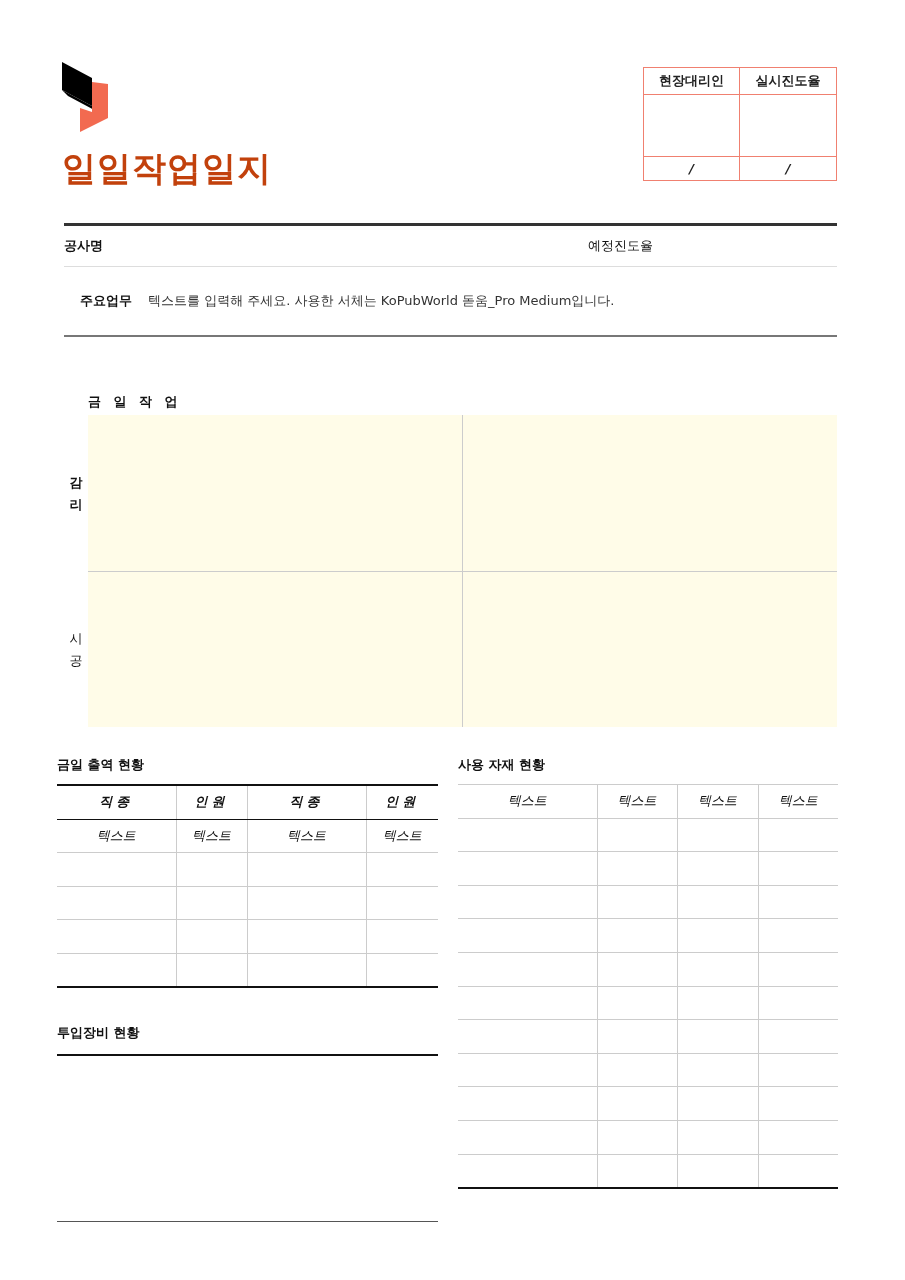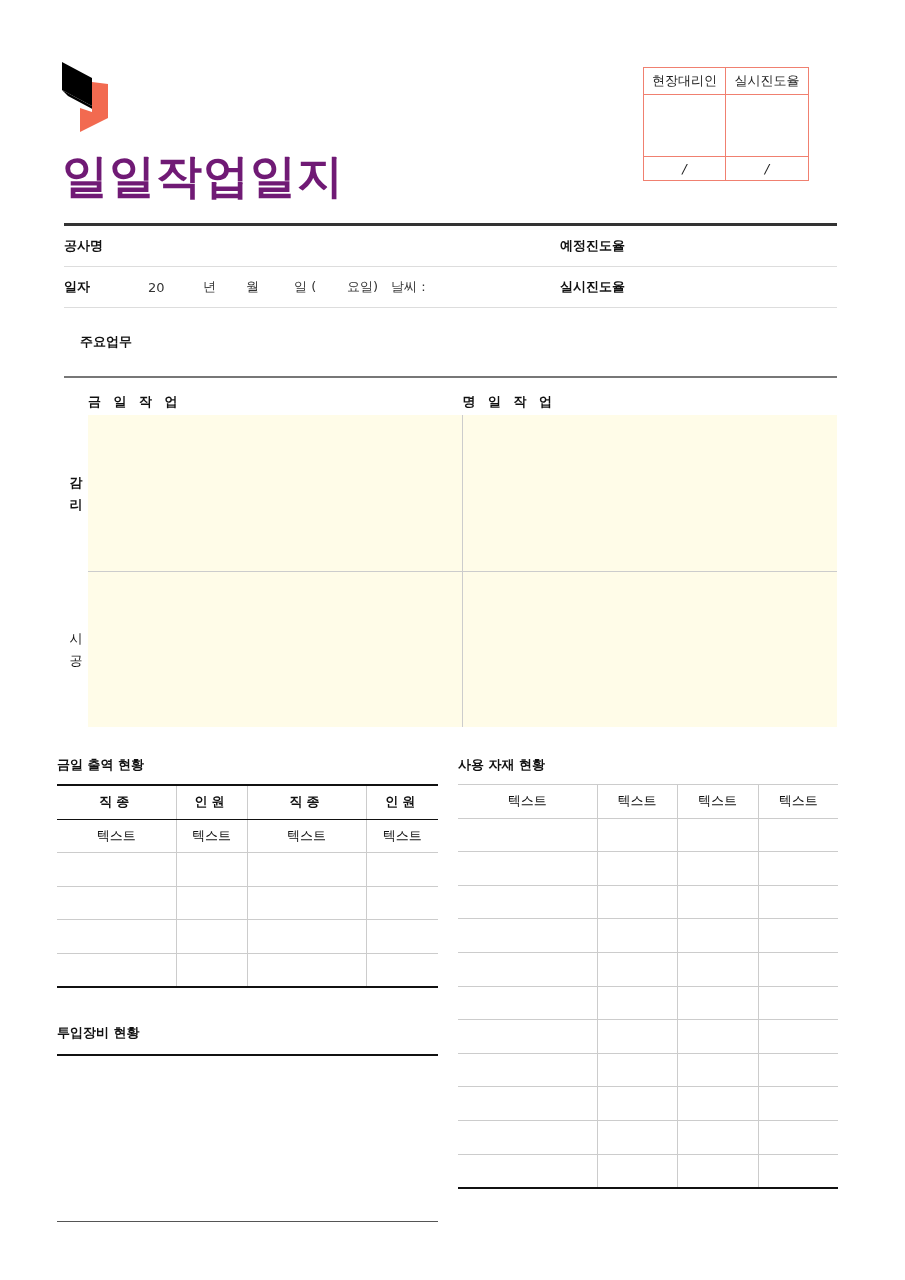--- a/index.html
+++ b/index.html
@@ -1,45 +1,45 @@
 <!DOCTYPE html>
 <html><head>
   <meta charset="utf-8">
   <style>
     * { box-sizing: border-box; margin: 0; padding: 0; }
     html, body { width: 905px; height: 1280px; background: #ffffff; }
     body { position: relative; font-family: "DejaVu Sans", "Liberation Sans", sans-serif; color: #111; overflow: hidden; }
 
     .logo { position: absolute; left: 62px; top: 62px; width: 48px; height: 72px; }
-    .title { position: absolute; left: 62px; top: 146px; font-family: "DejaVu Serif", "Liberation Serif", serif; font-size: 46px; font-weight: bold; letter-spacing: 1px; color: #701a75; }
-
-    .approval { position: absolute; left: 643px; top: 67px; width: 166px; height: 114px; border: 1.5px solid #f08070; display: grid; grid-template-columns: 1fr 1fr; grid-template-rows: 27px 62px 1fr; }
+    .title { position: absolute; left: 62px; top: 146px; font-family: "DejaVu Serif", "Liberation Serif", serif; font-size: 34px; font-weight: bold; letter-spacing: 1px; color: #c2410c; }
+
+    .approval { position: absolute; left: 643px; top: 67px; width: 194px; height: 114px; border: 1.5px solid #f08070; display: grid; grid-template-columns: 1fr 1fr; grid-template-rows: 27px 62px 1fr; font-weight: bold; }
     .approval > div { border-right: 1.5px solid #f08070; border-bottom: 1.5px solid #f08070; display: flex; align-items: center; justify-content: center; font-size: 13px; color: #222; }
     .approval > div:nth-child(2n) { border-right: none; }
     .approval > div.last-row { border-bottom: none; font-style: italic; }
 
     .info { position: absolute; left: 64px; top: 223px; width: 773px; border-top: 3px solid #333; border-bottom: 2px solid #777; }
     .info-row { position: relative; height: 41px; border-bottom: 1px solid #ddd; display: flex; align-items: center; font-size: 13px; }
     .info-row.tall { height: 68px; border-bottom: none; text-align: center; }
     .info-label { font-weight: bold; width: 84px; font-size: 13px; }
-    .info-right { position: absolute; left: 496px; font-weight: bold; font-size: 13px; }
+    .info-right { position: absolute; left: 524px; font-weight: normal; font-size: 13px; }
     .date-part { font-size: 13px; color: #333; }
 
     .work-section { position: absolute; left: 64px; top: 388px; width: 773px; }
     .work-head { display: flex; margin-left: 24px; height: 27px; }
     .work-head div { flex: 1; text-align: left; font-weight: bold; font-size: 13px; letter-spacing: 4px; line-height: 27px; }
     .work-grid { display: grid; grid-template-columns: 24px 1fr 1fr; grid-template-rows: 157px 155px; }
     .side-label { display: flex; flex-direction: column; align-items: center; justify-content: center; font-weight: bold; font-size: 13px; line-height: 22px; }
     .side-label.light { font-weight: normal; }
     .cell { background: #fffce8; }
     .cell.c1 { border-right: 1px solid #ccc; }
     .cell.r1 { border-bottom: 1px solid #ccc; }
 
     .sub-title { position: absolute; font-weight: bold; font-size: 13px; }
-    table.grid { position: absolute; border-collapse: collapse; font-size: 13px; }
+    table.grid { position: absolute; border-collapse: collapse; font-size: 13px; font-style: italic; }
     table.grid th { height: 34px; font-weight: bold; letter-spacing: 4px; border-top: 2px solid #111; border-bottom: 1.5px solid #111; border-left: 1px solid #ccc; }
     table.grid td { height: 33.6px; text-align: center; border-top: 1px solid #ccc; border-left: 1px solid #ccc; }
     table.grid th:first-child, table.grid td:first-child { border-left: none; }
     table.grid tr:last-child td { border-bottom: 2px solid #111; }
 
     .equip-line-top { position: absolute; left: 57px; top: 1054px; width: 381px; border-top: 2px solid #111; }
     .equip-line-bot { position: absolute; left: 57px; top: 1221px; width: 381px; border-top: 1.5px solid #555; }
   </style>
 </head>
 <body>
@@ -61,39 +61,29 @@
   <div></div>
   <div class="last-row">/</div>
   <div class="last-row">/</div>
 </div>
 
 <div class="info">
   <div class="info-row">
     <span class="info-label">공사명</span>
     <span class="info-right">예정진도율</span>
   </div>
-  <div class="info-row">
-    <span class="info-label">일자</span>
-    <span class="date-part" style="width:55px">20</span>
-    <span class="date-part" style="width:43px">년</span>
-    <span class="date-part" style="width:48px">월</span>
-    <span class="date-part" style="width:53px">일 (</span>
-    <span class="date-part" style="width:44px">요일)</span>
-    <span class="date-part">날씨 :</span>
-    <span class="info-right">실시진도율</span>
-  </div>
   <div class="info-row tall">
     <span class="info-label">주요업무</span>
+    <span class="date-part">텍스트를 입력해 주세요. 사용한 서체는 KoPubWorld 돋움_Pro Medium입니다.</span>
   </div>
 </div>
 
 <div class="work-section">
   <div class="work-head">
     <div>금 일 작 업</div>
-    <div>명 일 작 업</div>
   </div>
   <div class="work-grid">
     <div class="side-label">
       <span>감</span>
       <span>리</span>
     </div>
     <div class="cell c1 r1"></div>
     <div class="cell r1"></div>
     <div class="side-label light">
       <span>시</span>

